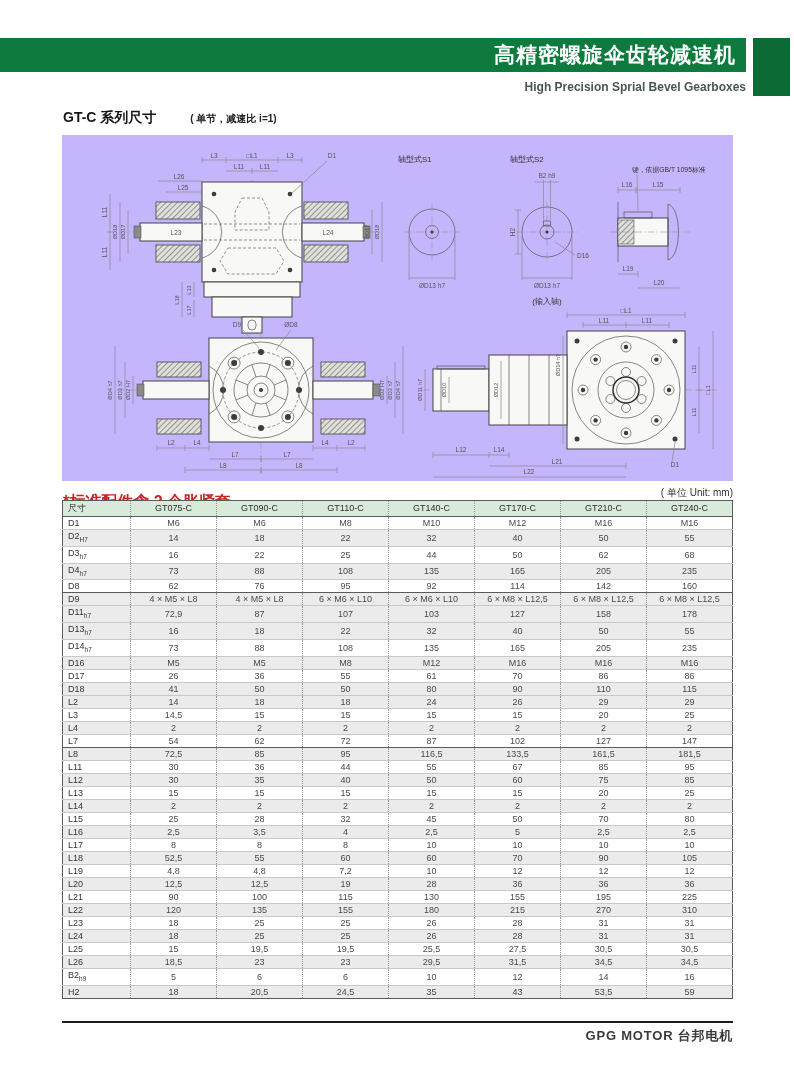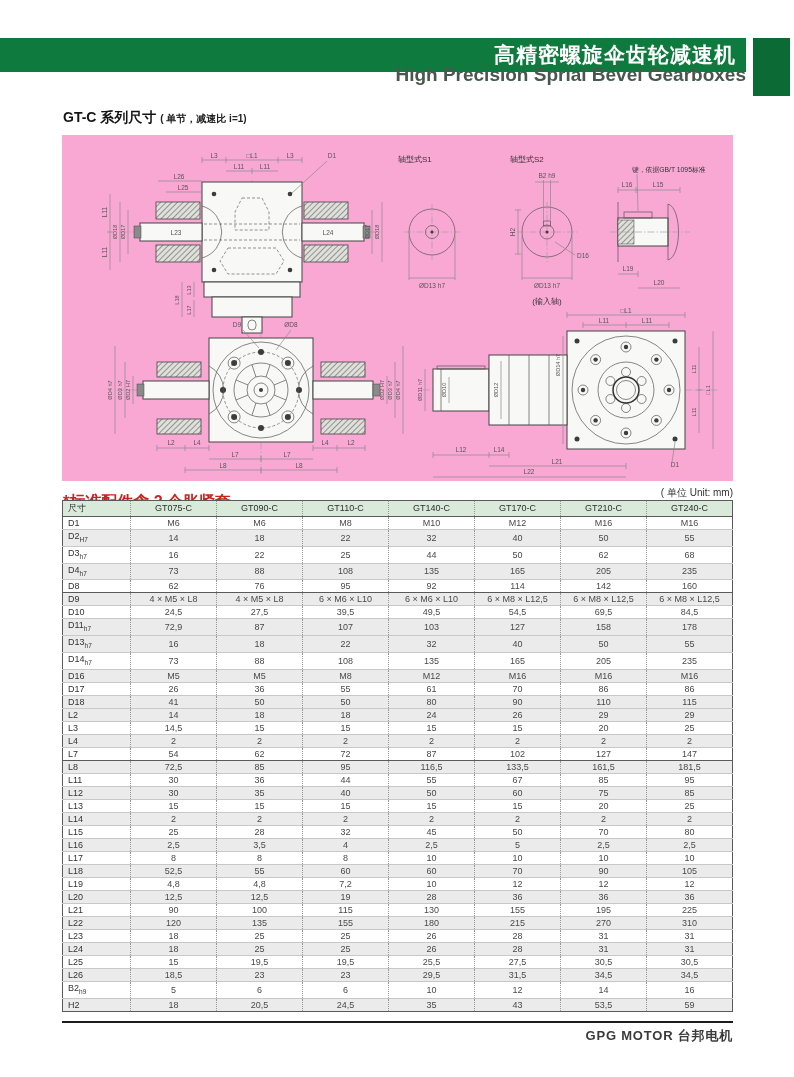--- a/index.html
+++ b/index.html
@@ -8,26 +8,26 @@
     font-family:"Liberation Sans",sans-serif;color:#333;overflow:hidden;
   }
   
   .banner{
     position:absolute;left:0;top:38px;width:746px;height:34px;background:#0f7a3e;
     display:flex;align-items:center;justify-content:flex-end;box-sizing:border-box;
     padding-right:10px;color:#fff;font-size:21px;font-weight:bold;letter-spacing:1px;
   }
   .corner-block{position:absolute;left:753px;top:38px;width:37px;height:58px;background:#0c6b35;}
   .subtitle{
-    position:absolute;top:64px;right:48px;font-size:19px;font-weight:bold;color:#48584e;
+    position:absolute;top:80px;right:48px;font-size:12px;font-weight:bold;color:#48584e;
   }
   .section-title{position:absolute;left:63px;top:109px;font-size:14px;font-weight:bold;color:#141414;}
-  .section-title .small{font-size:10px;font-weight:bold;color:#222;}
+  .section-title .small{font-size:10px;font-weight:bold;color:#222;margin-left:30px;}
   
-  .panel{position:absolute;left:62px;top:135px;width:671px;height:346px;background:#f9a8d4;}
+  .panel{position:absolute;left:62px;top:135px;width:671px;height:346px;background:#c4b5fd;}
   .panel svg{position:absolute;overflow:visible;}
   svg text{font-family:"Liberation Sans",sans-serif;font-size:6.5px;fill:#555;}
   svg text.cjk{font-size:8px;fill:#333;}
   svg text.sm{font-size:5.6px;}
   .outl{fill:#f8f8f6;stroke:#444;stroke-width:1;}
   .thin{fill:none;stroke:#555;stroke-width:0.7;}
   .dash{fill:none;stroke:#666;stroke-width:0.7;stroke-dasharray:3 2;}
   .cl{fill:none;stroke:#999;stroke-width:0.6;stroke-dasharray:7 2 1.5 2;}
   .dim{stroke:#8a8a8a;stroke-width:0.7;fill:none;}
   .hole{fill:#3c3c3c;}
@@ -442,30 +442,20 @@
         <tr class="alt group">
           <td class="lbl">D9</td>
           <td>4 × M5 × L8</td>
           <td>4 × M5 × L8</td>
           <td>6 × M6 × L10</td>
           <td>6 × M6 × L10</td>
           <td>6 × M8 × L12,5</td>
           <td>6 × M8 × L12,5</td>
           <td>6 × M8 × L12,5</td>
         </tr>
-        <tr class="">
-          <td class="lbl">D10</td>
-          <td>24,5</td>
-          <td>27,5</td>
-          <td>39,5</td>
-          <td>49,5</td>
-          <td>54,5</td>
-          <td>69,5</td>
-          <td>84,5</td>
-        </tr>
         <tr class="alt">
           <td class="lbl">D11<sub>h7</sub></td>
           <td>72,9</td>
           <td>87</td>
           <td>107</td>
           <td>103</td>
           <td>127</td>
           <td>158</td>
           <td>178</td>
         </tr>

